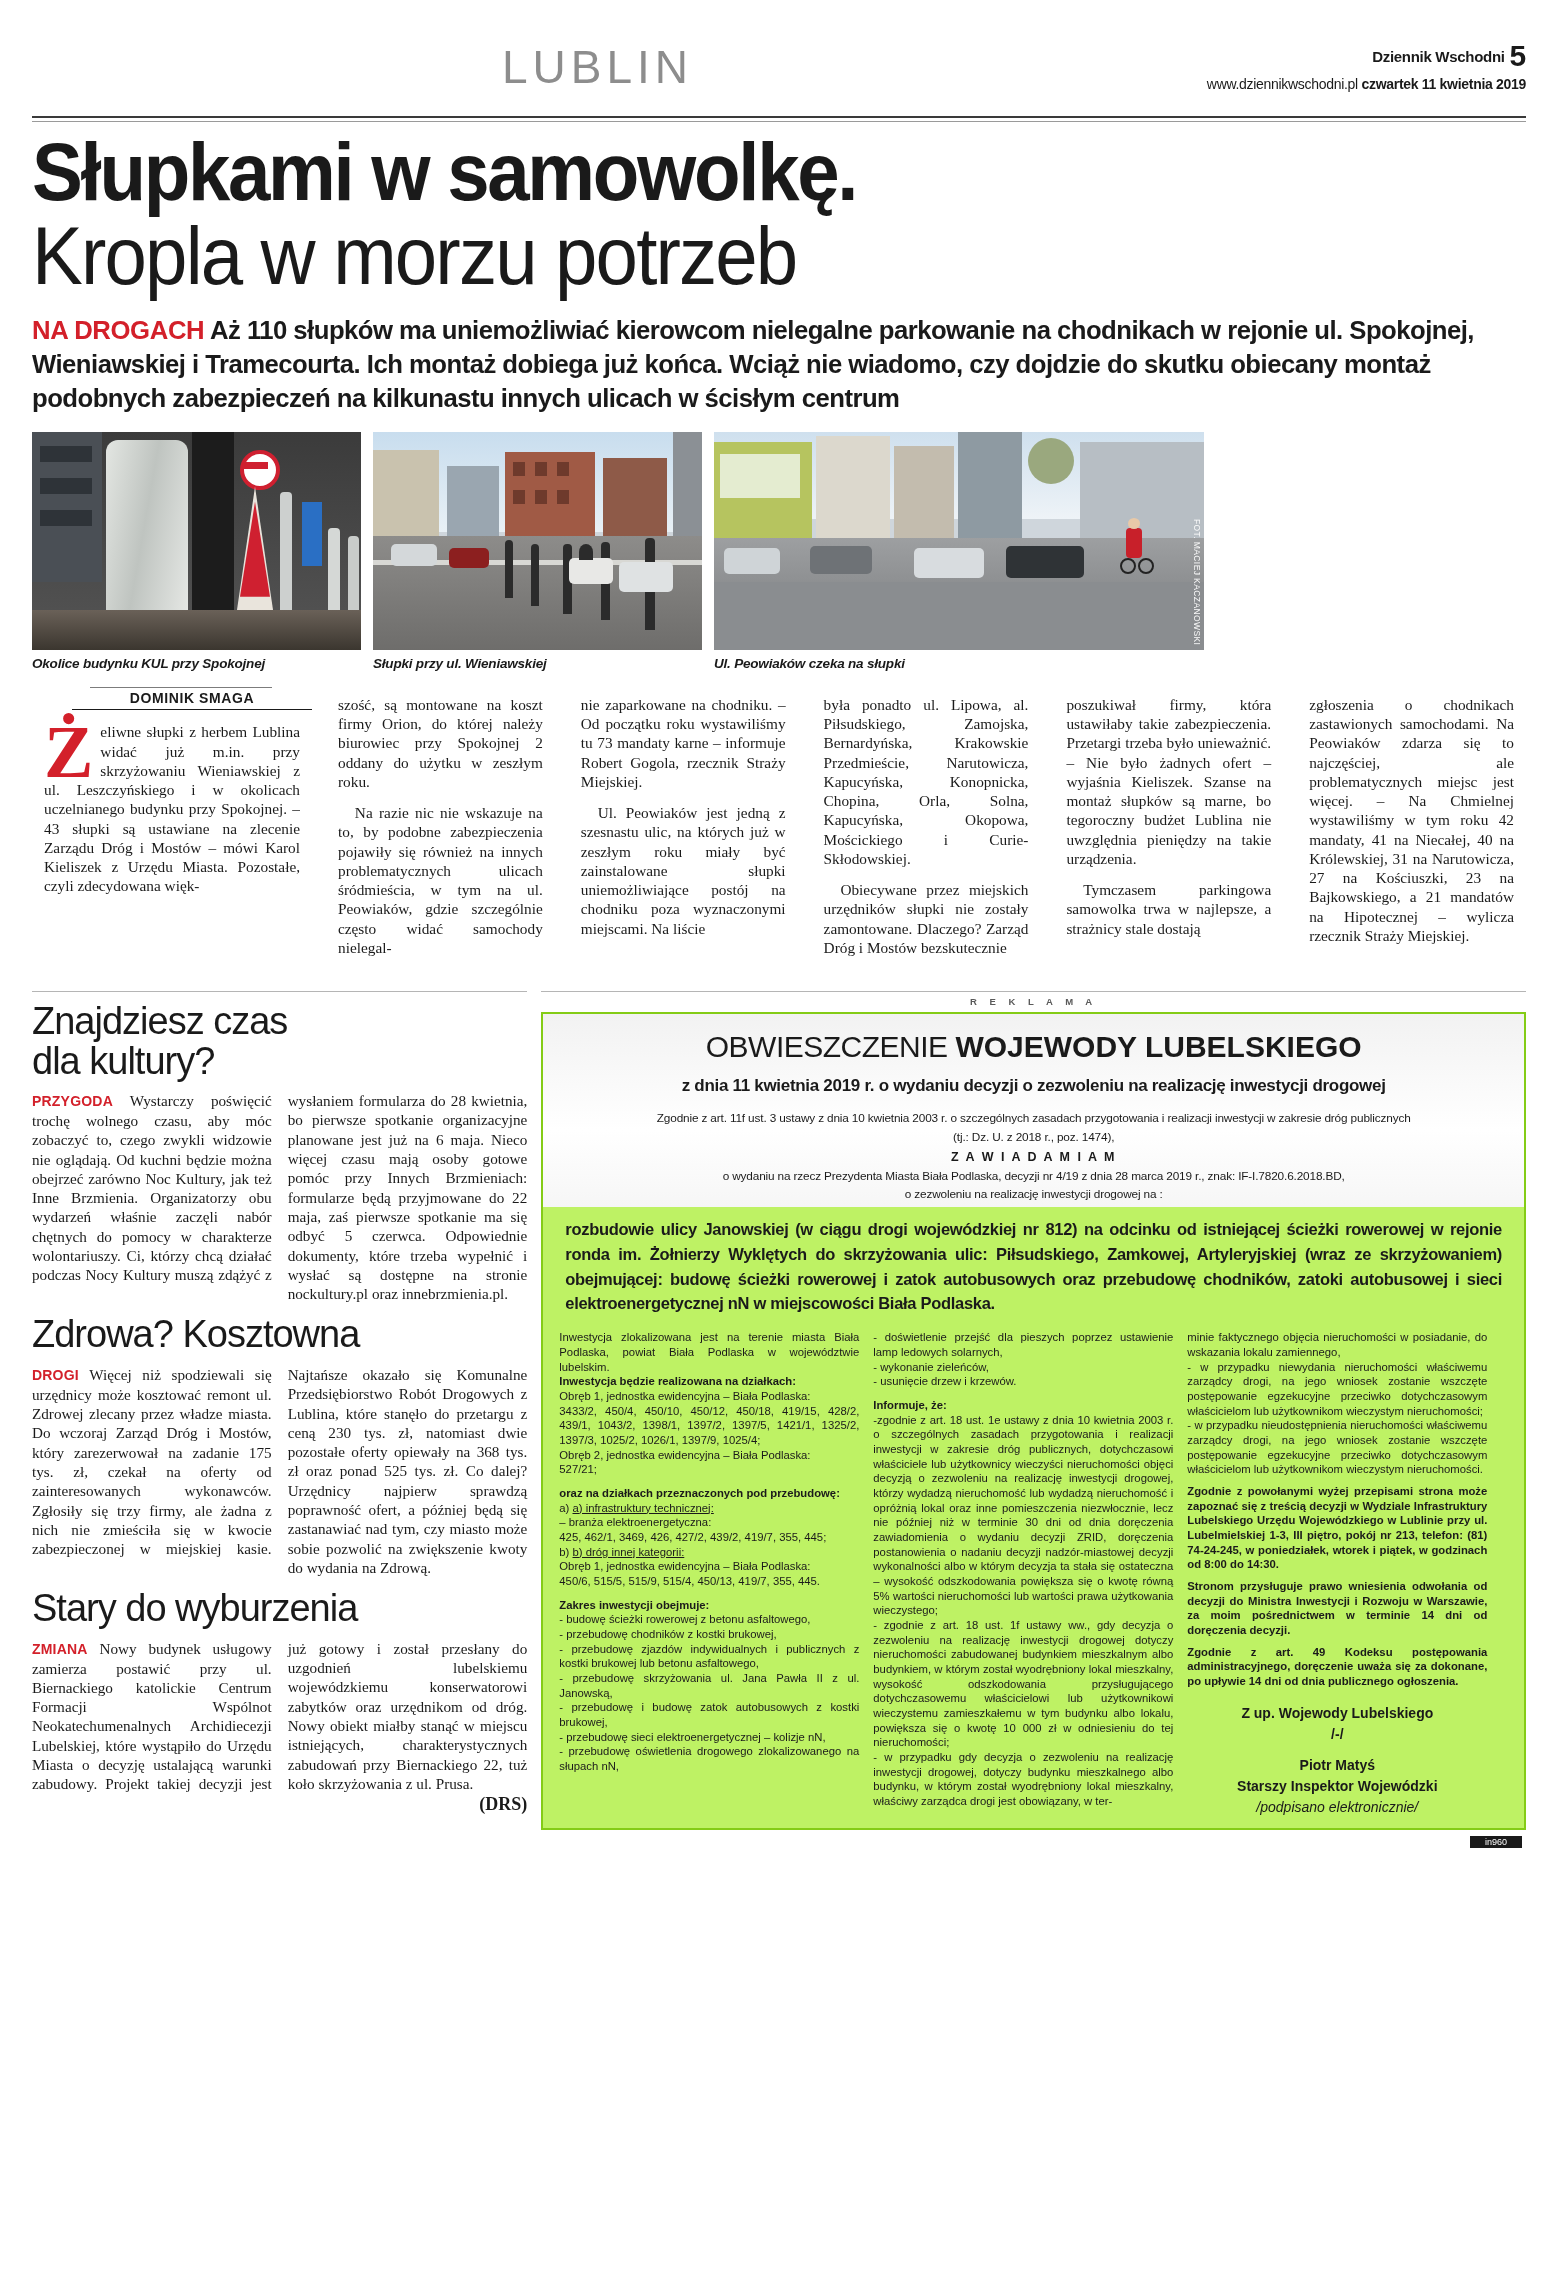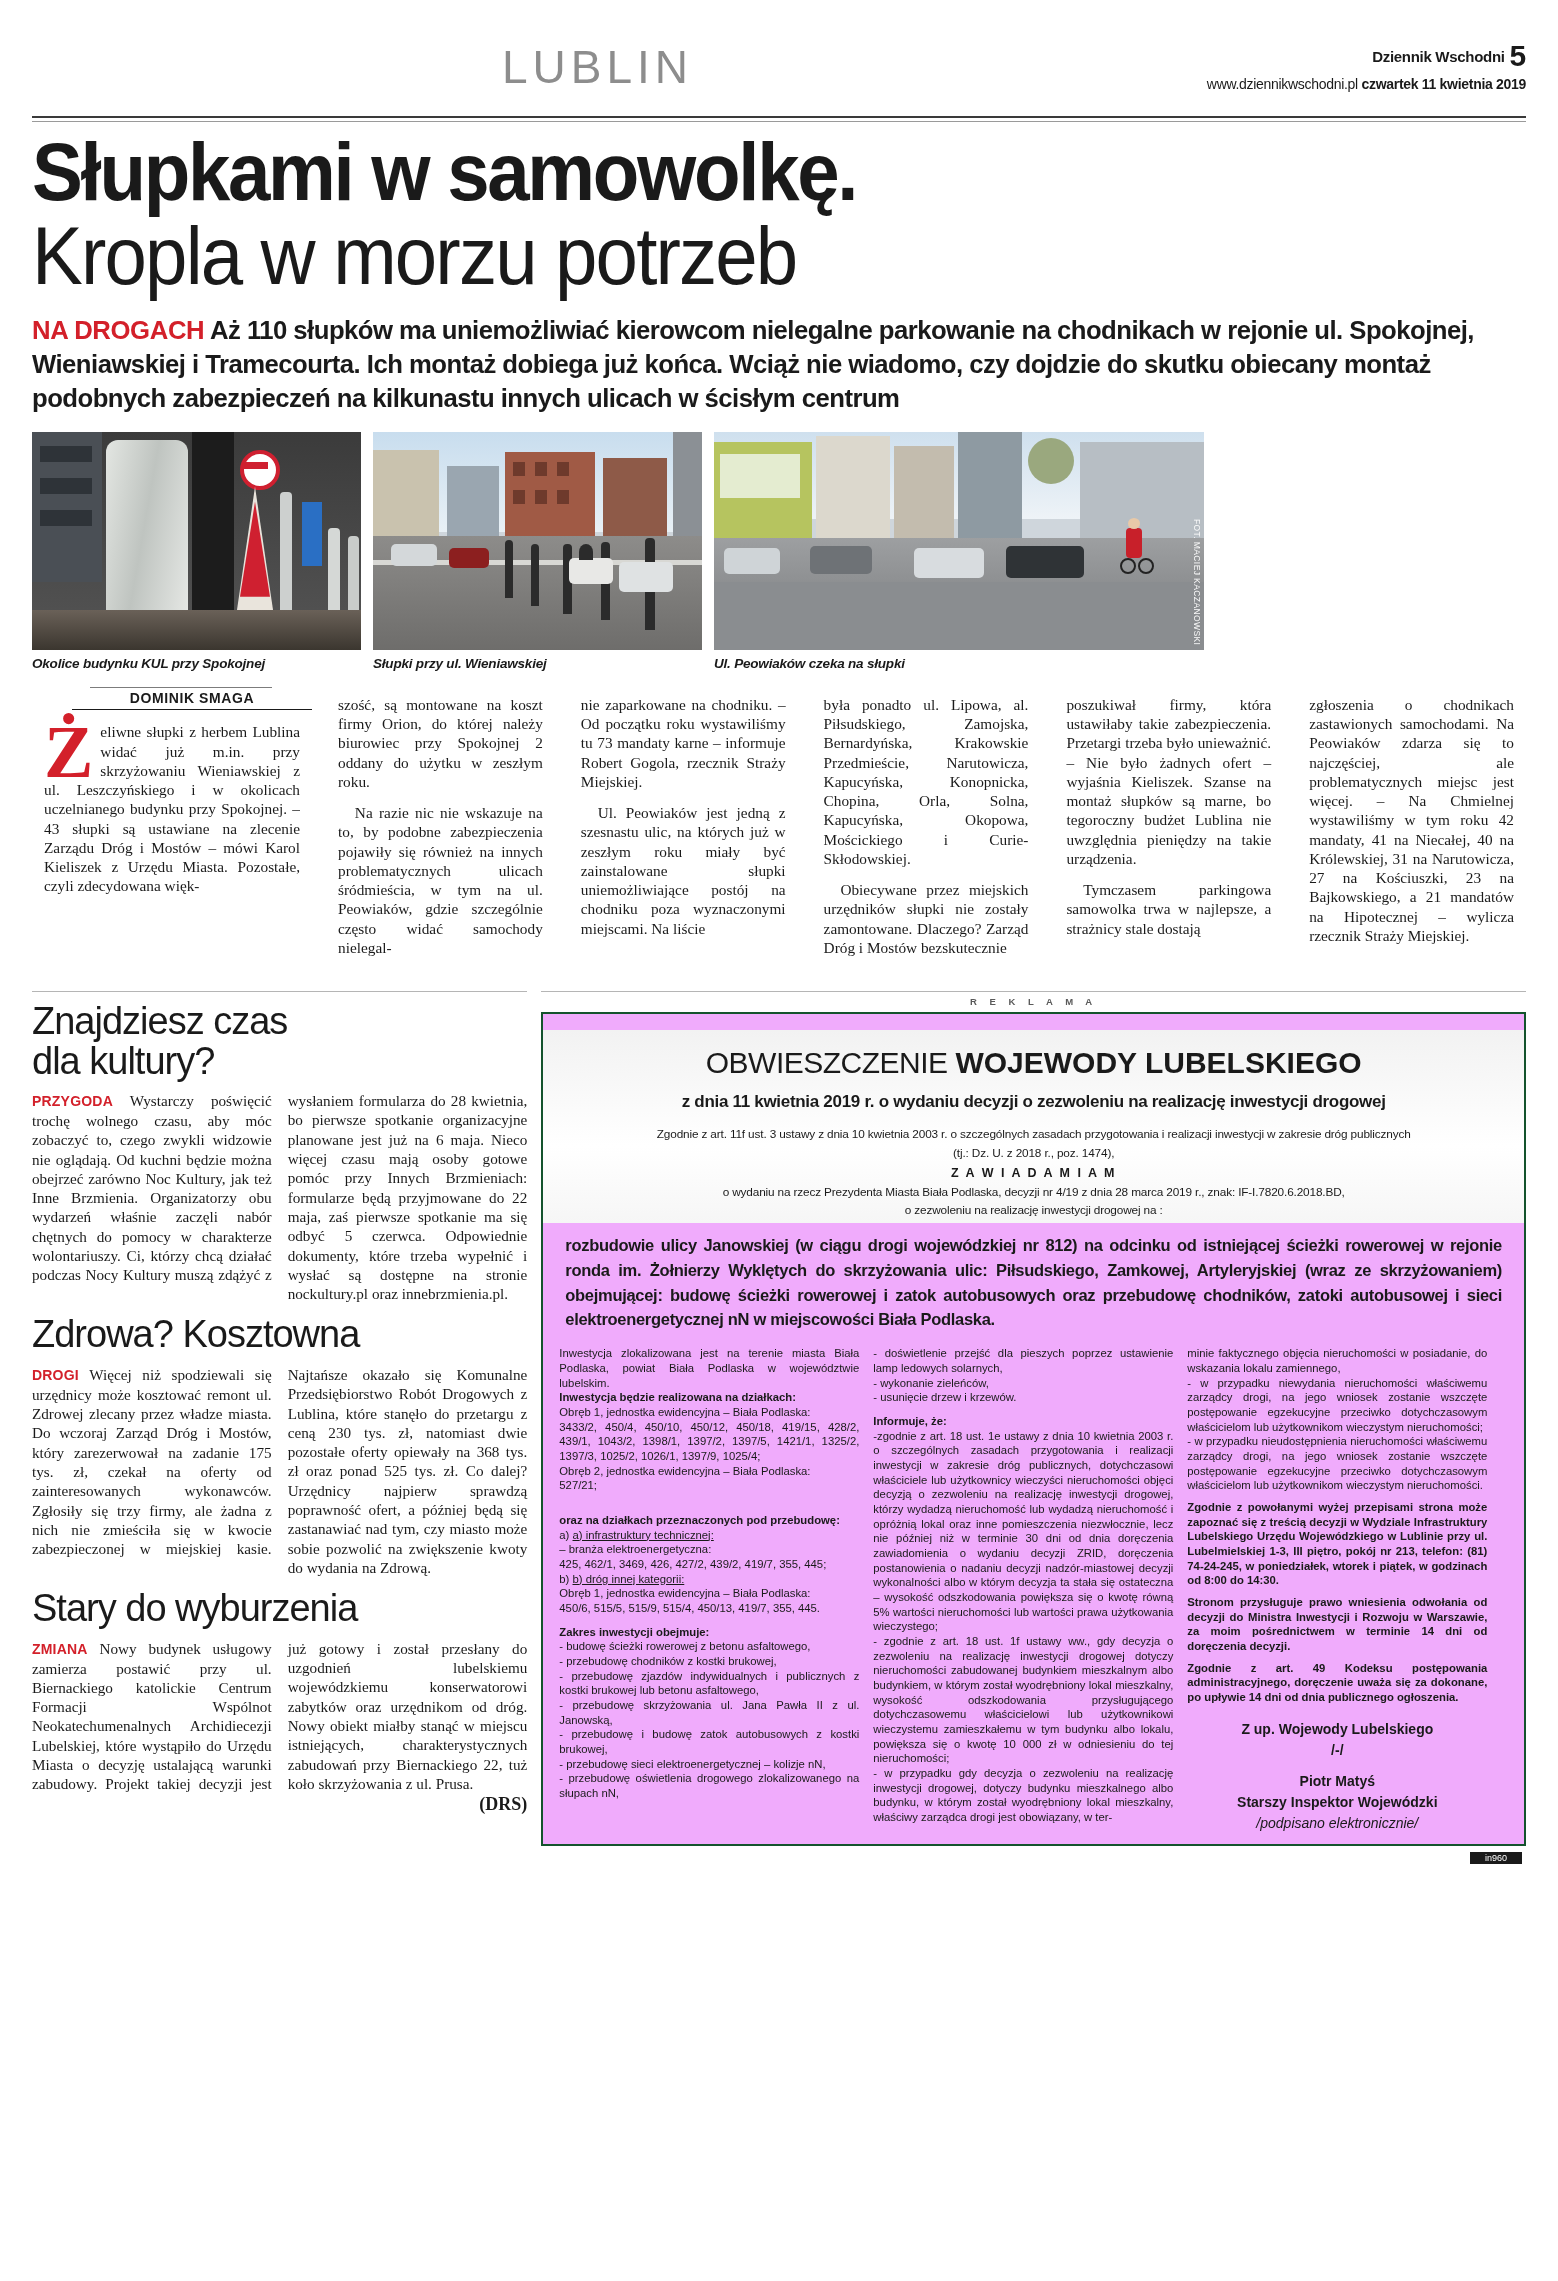--- a/index.html
+++ b/index.html
@@ -83,21 +83,21 @@
   .twocol{column-count:2;column-gap:16px;font-family:"Liberation Serif",serif;
           font-size:15.2px;line-height:1.27;text-align:justify;hyphens:auto;}
   .twocol p{margin:0;text-indent:0;}
   .twocol .kick{color:#d3202a;font-weight:bold;font-family:"Liberation Sans",sans-serif;
                 font-size:14px;letter-spacing:.2px;}
   .sig{text-align:right;font-weight:bold;font-size:18px;font-family:Liberation Serif, serif;}
 
   
   .reklama-label{text-align:center;font-size:9.5px;letter-spacing:5px;color:#5a5a5a;
                  font-weight:600;padding:4px 0 5px;}
-  .adbox{border:2px solid #14532d;background:#f0abfc;padding:16px 0 10px;}
+  .adbox{border:2px solid #84cc16;background:#bef264;padding:0 0 10px;}
   .adhead{background:linear-gradient(#f2f2f2,#ffffff 60%,#f6f6f6);padding:16px 10px 4px;text-align:center;}
   .adtitle{font-size:30px;letter-spacing:-.5px;}
   .adtitle .light{font-weight:300;}
   .adtitle .bold{font-weight:bold;letter-spacing:0px;}
   .adsub{font-size:17px;font-weight:bold;margin-top:12px;letter-spacing:-.3px;}
   .adsmall{font-size:11.8px;margin-top:14px;line-height:1.42;letter-spacing:-.15px;}
   .adzawiad{font-size:12.5px;font-weight:bold;letter-spacing:2px;margin-top:4px;}
   .adbig{font-size:16.5px;font-weight:bold;line-height:1.5;text-align:justify;
          padding:10px 22px 0;letter-spacing:-.3px;}
   .ad3col{display:flex;gap:14px;padding:14px 16px 0;}
@@ -299,21 +299,21 @@
 
         <div class="ad3col">
 
           <div class="adc">
             <p>Inwestycja zlokalizowana jest na terenie miasta Biała Podlaska, powiat Biała Podlaska w województwie lubelskim.</p>
             <p><b>Inwestycja będzie realizowana na działkach:</b></p>
             <p>Obręb 1, jednostka ewidencyjna – Biała Podlaska:</p>
             <p>3433/2, 450/4, 450/10, 450/12, 450/18, 419/15, 428/2, 439/1, 1043/2, 1398/1, 1397/2, 1397/5, 1421/1, 1325/2, 1397/3, 1025/2, 1026/1, 1397/9, 1025/4;</p>
             <p>Obręb 2, jednostka ewidencyjna – Biała Podlaska:</p>
             <p>527/21;</p>
-            <p style="margin-top:20px"><b>oraz na działkach przeznaczonych pod przebudowę:</b></p>
+            <p style="margin-top:9px"><b>oraz na działkach przeznaczonych pod przebudowę:</b></p>
             <p>a) <u>a) infrastruktury technicznej:</u></p>
             <p>– branża elektroenergetyczna:</p>
             <p>425, 462/1, 3469, 426, 427/2, 439/2, 419/7, 355, 445;</p>
             <p>b) <u>b) dróg innej kategorii:</u></p>
             <p>Obręb 1, jednostka ewidencyjna – Biała Podlaska:</p>
             <p>450/6, 515/5, 515/9, 515/4, 450/13, 419/7, 355, 445.</p>
             <p style="margin-top:9px"><b>Zakres inwestycji obejmuje:</b></p>
             <p style="white-space:pre-line">- budowę ścieżki rowerowej z betonu asfaltowego,
 - przebudowę chodników z kostki brukowej,
 - przebudowę zjazdów indywidualnych i publicznych z kostki brukowej lub betonu asfaltowego,

